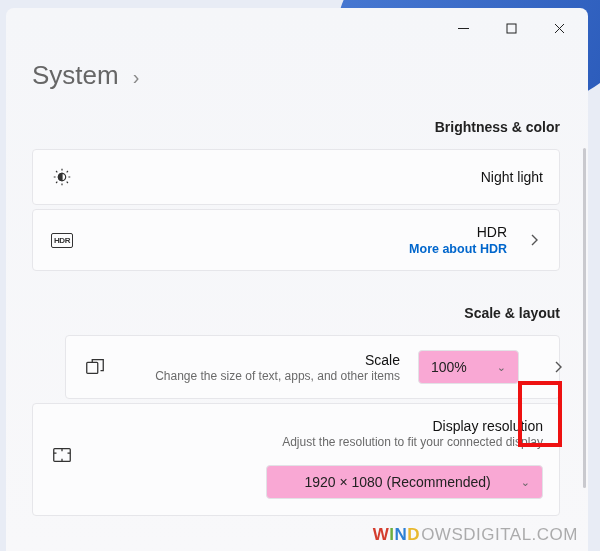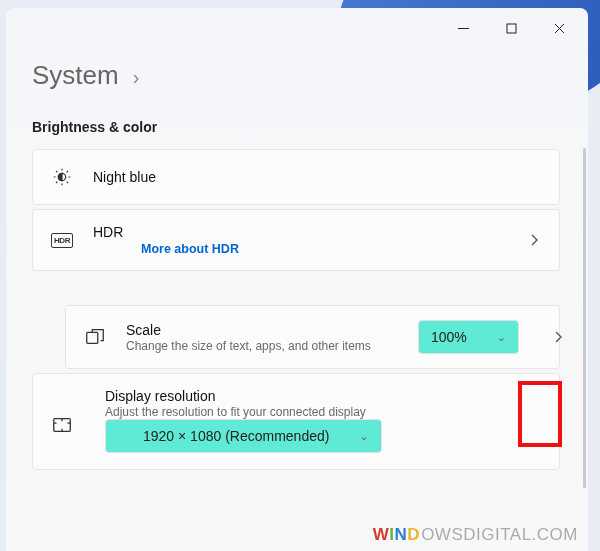--- a/index.html
+++ b/index.html
@@ -20,20 +20,21 @@
     z-index: 0;
   }
   .window {
     position: absolute;
     top: 8px; left: 6px; right: 12px; bottom: 0;
     background: linear-gradient(180deg, #f5f6f9 0%, #f8f8fa 100%);
     border-radius: 8px 8px 0 0;
     z-index: 1;
     padding: 0;
     overflow: hidden;
+    text-align: right;
   }
   .titlebar {
     height: 40px;
     display: flex;
     justify-content: flex-end;
     align-items: center;
     padding: 0 6px;
     gap: 2px;
   }
   .winbtn {
@@ -92,21 +93,21 @@
     width: 12px; height: 12px; border-radius: 50%;
     background: #555;
   }
   .chevron {
     width: 18px; height: 18px;
     display: flex; align-items: center; justify-content: center;
     color: #555; cursor: pointer;
   }
   .section2 { margin-top: 34px; }
   .select {
-    background: #5eead4;
+    background: #f9a8d4;
     border: 1px solid #e2e2e6;
     border-radius: 4px;
     padding: 8px 12px;
     display: flex; align-items: center; justify-content: space-between;
     gap: 30px;
     font-size: 14px; color: #222;
     min-width: 90px;
     cursor: pointer;
   }
   .sel-chev { color: #666; font-size: 11px; }
@@ -132,21 +133,21 @@
   .resolution-card {
     background: #fcfcfd;
     border: 1px solid #e6e6ea;
     border-radius: 4px;
     padding: 14px 16px 16px 16px;
     display: flex;
     align-items: flex-start;
     gap: 30px;
   }
   .res-body { flex: 1; }
-  .res-select { margin-top: 0; display: inline-flex; padding-left: 37px; }
+  .res-select { margin-top: 16px; display: inline-flex; padding-left: 37px; }
   .hdr-icon {
     font-size: 8px; font-weight: 700;
     border: 1.5px solid #333; border-radius: 2px;
     padding: 2px 2px;
     letter-spacing: -0.5px;
   }
   .watermark {
     position: absolute;
     right: 22px; bottom: 6px;
     font-size: 17px; font-weight: 600;
@@ -198,21 +199,21 @@
 
     <div class="card">
       <div class="card-icon">
         <svg width="22" height="22" viewBox="0 0 24 24" fill="none" stroke="#333" stroke-width="1.3">
           <circle cx="12" cy="12" r="4"></circle>
           <path d="M12 3v2M12 19v2M3 12h2M19 12h2M5.5 5.5l1.4 1.4M17.1 17.1l1.4 1.4M5.5 18.5l1.4-1.4M17.1 6.9l1.4-1.4"></path>
           <path d="M12 8a4 4 0 0 0 0 8z" fill="#333"></path>
         </svg>
       </div>
       <div class="card-text">
-        <span class="card-title">Night blue</span>
+        <span class="card-title">Night light</span>
       </div>
     </div>
 
     <div class="card">
       <div class="card-icon">
         <span class="hdr-icon">HDR</span>
       </div>
       <div class="card-text">
         <span class="card-title">HDR</span>
         <span class="card-link">More about HDR</span>
@@ -220,20 +221,21 @@
       <div class="card-right">
         <div class="chevron">
           <svg width="8" height="12" viewBox="0 0 8 12" fill="none" stroke="#555" stroke-width="1.4">
               <path d="M2 1l5 5-5 5"></path>
             </svg>
         </div>
       </div>
     </div>
 
     <div class="section2">
+      <div class="section-title">Scale &amp; layout</div>
 
       <div class="card scale-row" style="padding-right:0;margin-left:33px;">
         <div class="card-icon">
           <svg width="22" height="22" viewBox="0 0 24 24" fill="none" stroke="#333" stroke-width="1.4">
             <rect x="3" y="7" width="12" height="12" rx="1"></rect>
             <path d="M9 7V4h12v12h-3"></path>
           </svg>
         </div>
         <div class="card-text">
           <span class="card-title">Scale</span>

